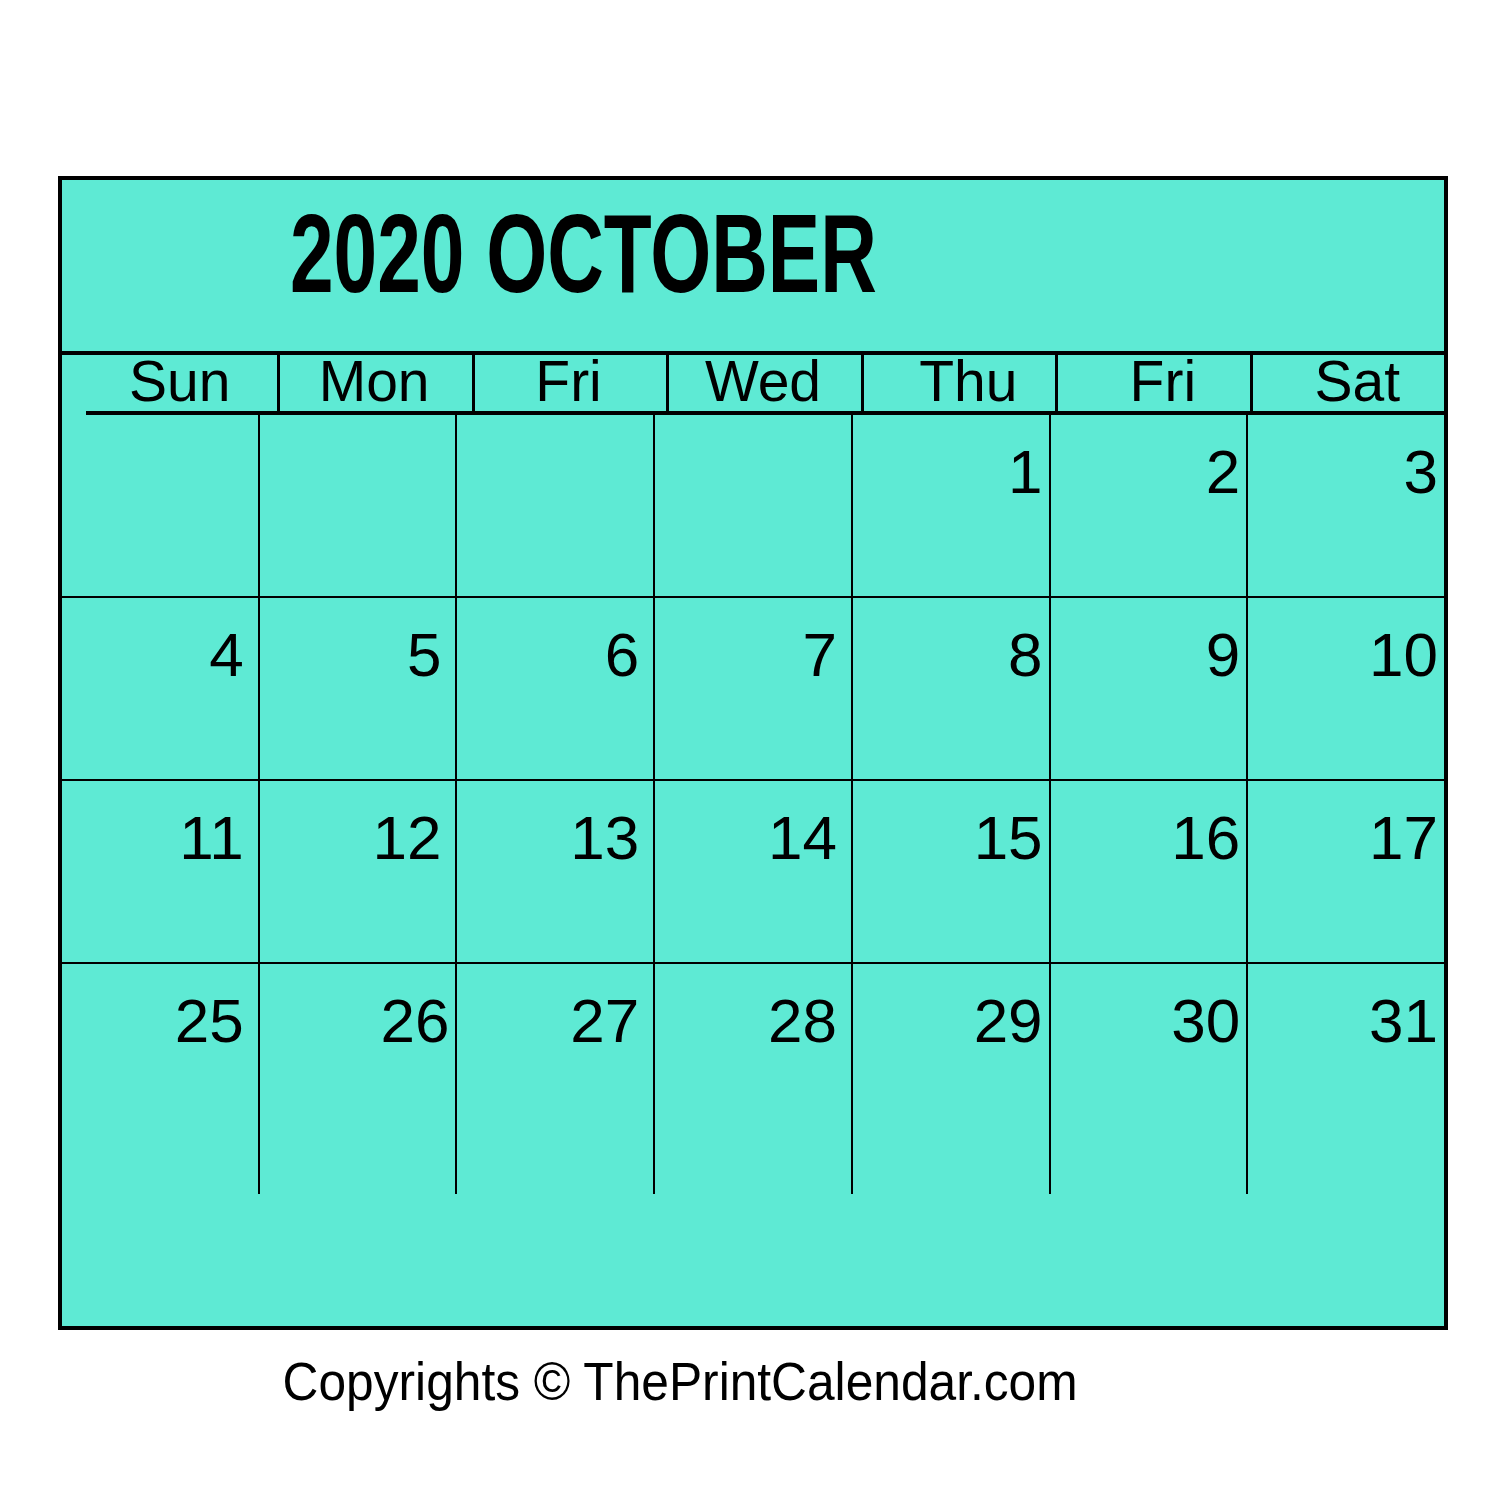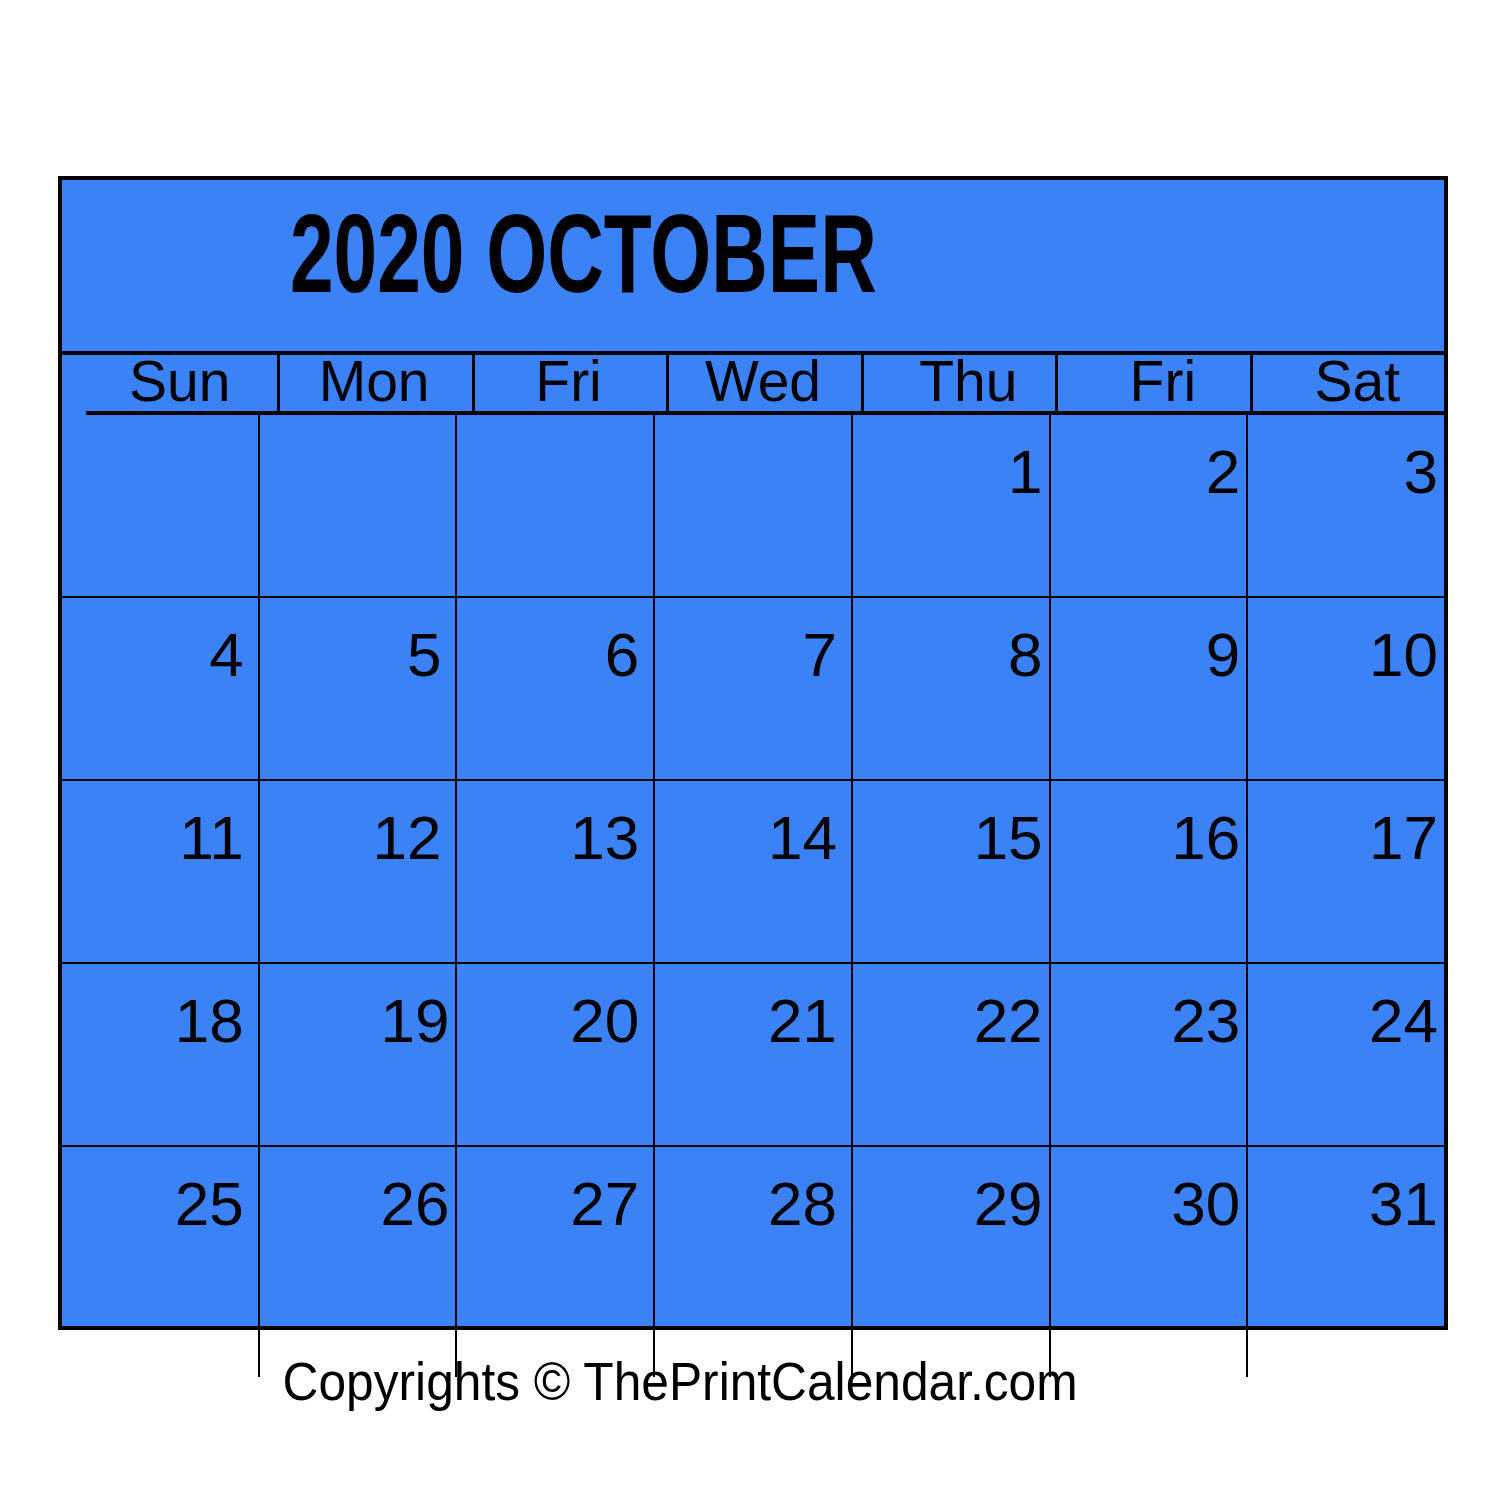--- a/index.html
+++ b/index.html
@@ -26,21 +26,21 @@
 
   
   #calendar-table {
     position: absolute;
     left: 58px;
     top: 176px;
     width: 1390px;
     height: 1154px;
     border: 4px solid #000000;
     box-sizing: border-box;
-    background: #3b82f6;
+    background: #5eead4;
   }
 
   
   #title-row {
     position: relative;
     height: 175px;
     box-sizing: border-box;
     border-bottom: 4px solid #000000;
     overflow: hidden;
   }
@@ -244,43 +244,20 @@
           <div class="day-number">15</div>
         </div>
         <div class="day-cell tight">
           <div class="day-number">16</div>
         </div>
         <div class="day-cell tight">
           <div class="day-number">17</div>
         </div>
       </div>
 
-      <div class="week-row">
-        <div class="day-cell">
-          <div class="day-number">18</div>
-        </div>
-        <div class="day-cell tight">
-          <div class="day-number">19</div>
-        </div>
-        <div class="day-cell">
-          <div class="day-number">20</div>
-        </div>
-        <div class="day-cell">
-          <div class="day-number">21</div>
-        </div>
-        <div class="day-cell tight">
-          <div class="day-number">22</div>
-        </div>
-        <div class="day-cell tight">
-          <div class="day-number">23</div>
-        </div>
-        <div class="day-cell tight">
-          <div class="day-number">24</div>
-        </div>
-      </div>
 
       <div class="week-row">
         <div class="day-cell">
           <div class="day-number">25</div>
         </div>
         <div class="day-cell tight">
           <div class="day-number">26</div>
         </div>
         <div class="day-cell">
           <div class="day-number">27</div>

